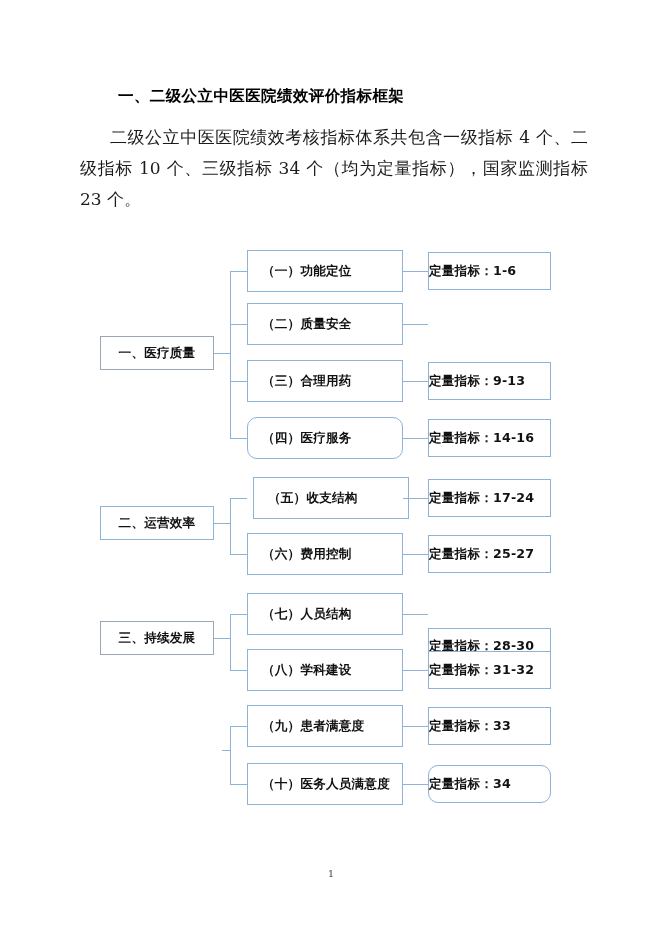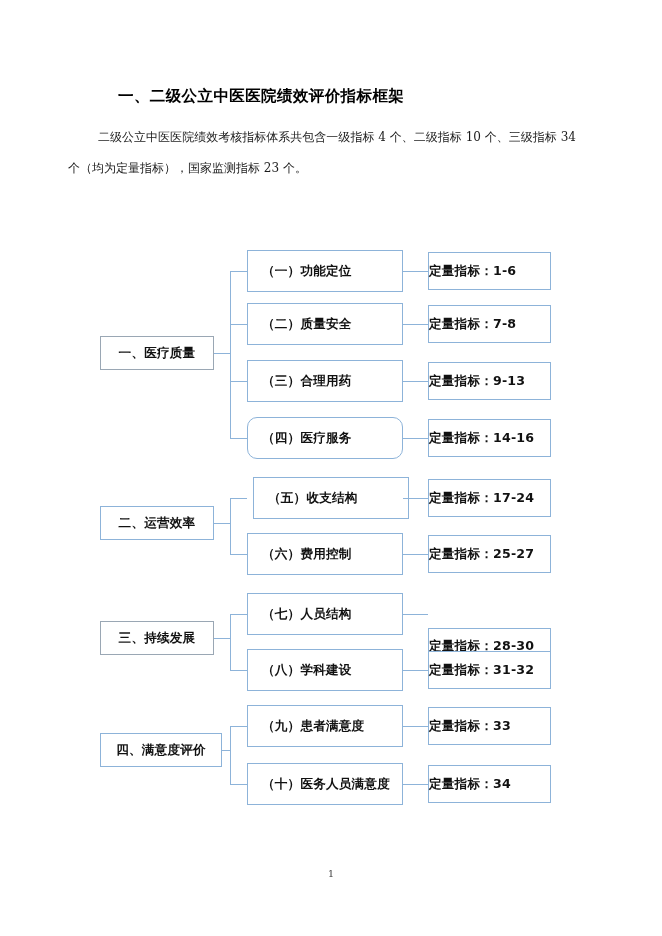--- a/index.html
+++ b/index.html
@@ -25,24 +25,24 @@
     left: 118px;
     top: 86px;
     font-size: 15.5px;
     font-weight: bold;
     letter-spacing: 0.4px;
     white-space: nowrap;
     color: #000;
   }
   .body-para {
     position: absolute;
-    left: 68px;
+    left: 80px;
     top: 122px;
     width: 508px;
-    font-size: 12px;
+    font-size: 17px;
     line-height: 31px;
     text-align: justify;
     text-justify: inter-ideograph;
     text-indent: 30px;
     color: #1b1b1b;
     font-family: "DejaVu Serif", "Liberation Serif", serif;
   }
 
   
   .diagram {
@@ -115,21 +115,20 @@
       <div class="node l1" style="left: 100px; top: 336px; width: 114px; height: 34px;">一、医疗质量</div>
       <div class="conn h" style="left: 214px; top: 353px; width: 16px;"></div>
       <div class="conn v" style="left: 230px; top: 271px; height: 167px;"></div>
       <div class="conn h" style="left: 230px; top: 271px; width: 17px;"></div>
       <div class="node l2" style="left: 247px; top: 250px; width: 156px; height: 42px;">（一）功能定位</div>
       <div class="conn h" style="left: 403px; top: 271px; width: 25px;"></div>
       <div class="node l3" style="left: 428px; top: 252px; width: 123px; height: 38px;">定量指标：1-6</div>
       <div class="conn h" style="left: 230px; top: 324px; width: 17px;"></div>
       <div class="node l2" style="left: 247px; top: 303px; width: 156px; height: 42px;">（二）质量安全</div>
       <div class="conn h" style="left: 403px; top: 324px; width: 25px;"></div>
-      <div class="node l3" style="left: 428px; top: 305px; width: 123px; height: 38px;">定量指标：7-8</div>
       <div class="conn h" style="left: 230px; top: 381px; width: 17px;"></div>
       <div class="node l2" style="left: 247px; top: 360px; width: 156px; height: 42px;">（三）合理用药</div>
       <div class="conn h" style="left: 403px; top: 381px; width: 25px;"></div>
       <div class="node l3" style="left: 428px; top: 362px; width: 123px; height: 38px;">定量指标：9-13</div>
       <div class="conn h" style="left: 230px; top: 438px; width: 17px;"></div>
       <div class="node l2" style="left: 247px; top: 417px; width: 156px; height: 42px; border-radius: 10px;">（四）医疗服务</div>
       <div class="conn h" style="left: 403px; top: 438px; width: 25px;"></div>
       <div class="node l3" style="left: 428px; top: 419px; width: 123px; height: 38px;">定量指标：14-16</div>
       <div class="node l1 blue" style="left: 100px; top: 506px; width: 114px; height: 34px;">二、运营效率</div>
       <div class="conn h" style="left: 214px; top: 523px; width: 16px;"></div>
@@ -146,28 +145,27 @@
       <div class="conn h" style="left: 214px; top: 638px; width: 16px;"></div>
       <div class="conn v" style="left: 230px; top: 614px; height: 56px;"></div>
       <div class="conn h" style="left: 230px; top: 614px; width: 17px;"></div>
       <div class="node l2" style="left: 247px; top: 593px; width: 156px; height: 42px;">（七）人员结构</div>
       <div class="conn h" style="left: 403px; top: 614px; width: 25px;"></div>
       <div class="node l3" style="left: 428px; top: 628px; width: 123px; height: 36px;">定量指标：28-30</div>
       <div class="conn h" style="left: 230px; top: 670px; width: 17px;"></div>
       <div class="node l2" style="left: 247px; top: 649px; width: 156px; height: 42px;">（八）学科建设</div>
       <div class="conn h" style="left: 403px; top: 670px; width: 25px;"></div>
       <div class="node l3" style="left: 428px; top: 651px; width: 123px; height: 38px;">定量指标：31-32</div>
-      <div class="node l1 blue" style="left: 100px; top: 733px; width: 122px; height: 34px;">四、满意度评价</div>
       <div class="conn h" style="left: 222px; top: 750px; width: 8px;"></div>
       <div class="conn v" style="left: 230px; top: 726px; height: 58px;"></div>
       <div class="conn h" style="left: 230px; top: 726px; width: 17px;"></div>
       <div class="node l2" style="left: 247px; top: 705px; width: 156px; height: 42px;">（九）患者满意度</div>
       <div class="conn h" style="left: 403px; top: 726px; width: 25px;"></div>
       <div class="node l3" style="left: 428px; top: 707px; width: 123px; height: 38px;">定量指标：33</div>
       <div class="conn h" style="left: 230px; top: 784px; width: 17px;"></div>
       <div class="node l2" style="left: 247px; top: 763px; width: 156px; height: 42px;">（十）医务人员满意度</div>
       <div class="conn h" style="left: 403px; top: 784px; width: 25px;"></div>
-      <div class="node l3" style="left: 428px; top: 765px; width: 123px; height: 38px;">定量指标：34</div>
+      <div class="node l3" style="left: 428px; top: 765px; width: 123px; height: 38px; border-radius: 10px;">定量指标：34</div>
     </div>
 
   <div class="page-number">1</div>
 
 </div>
 
 </body></html>

